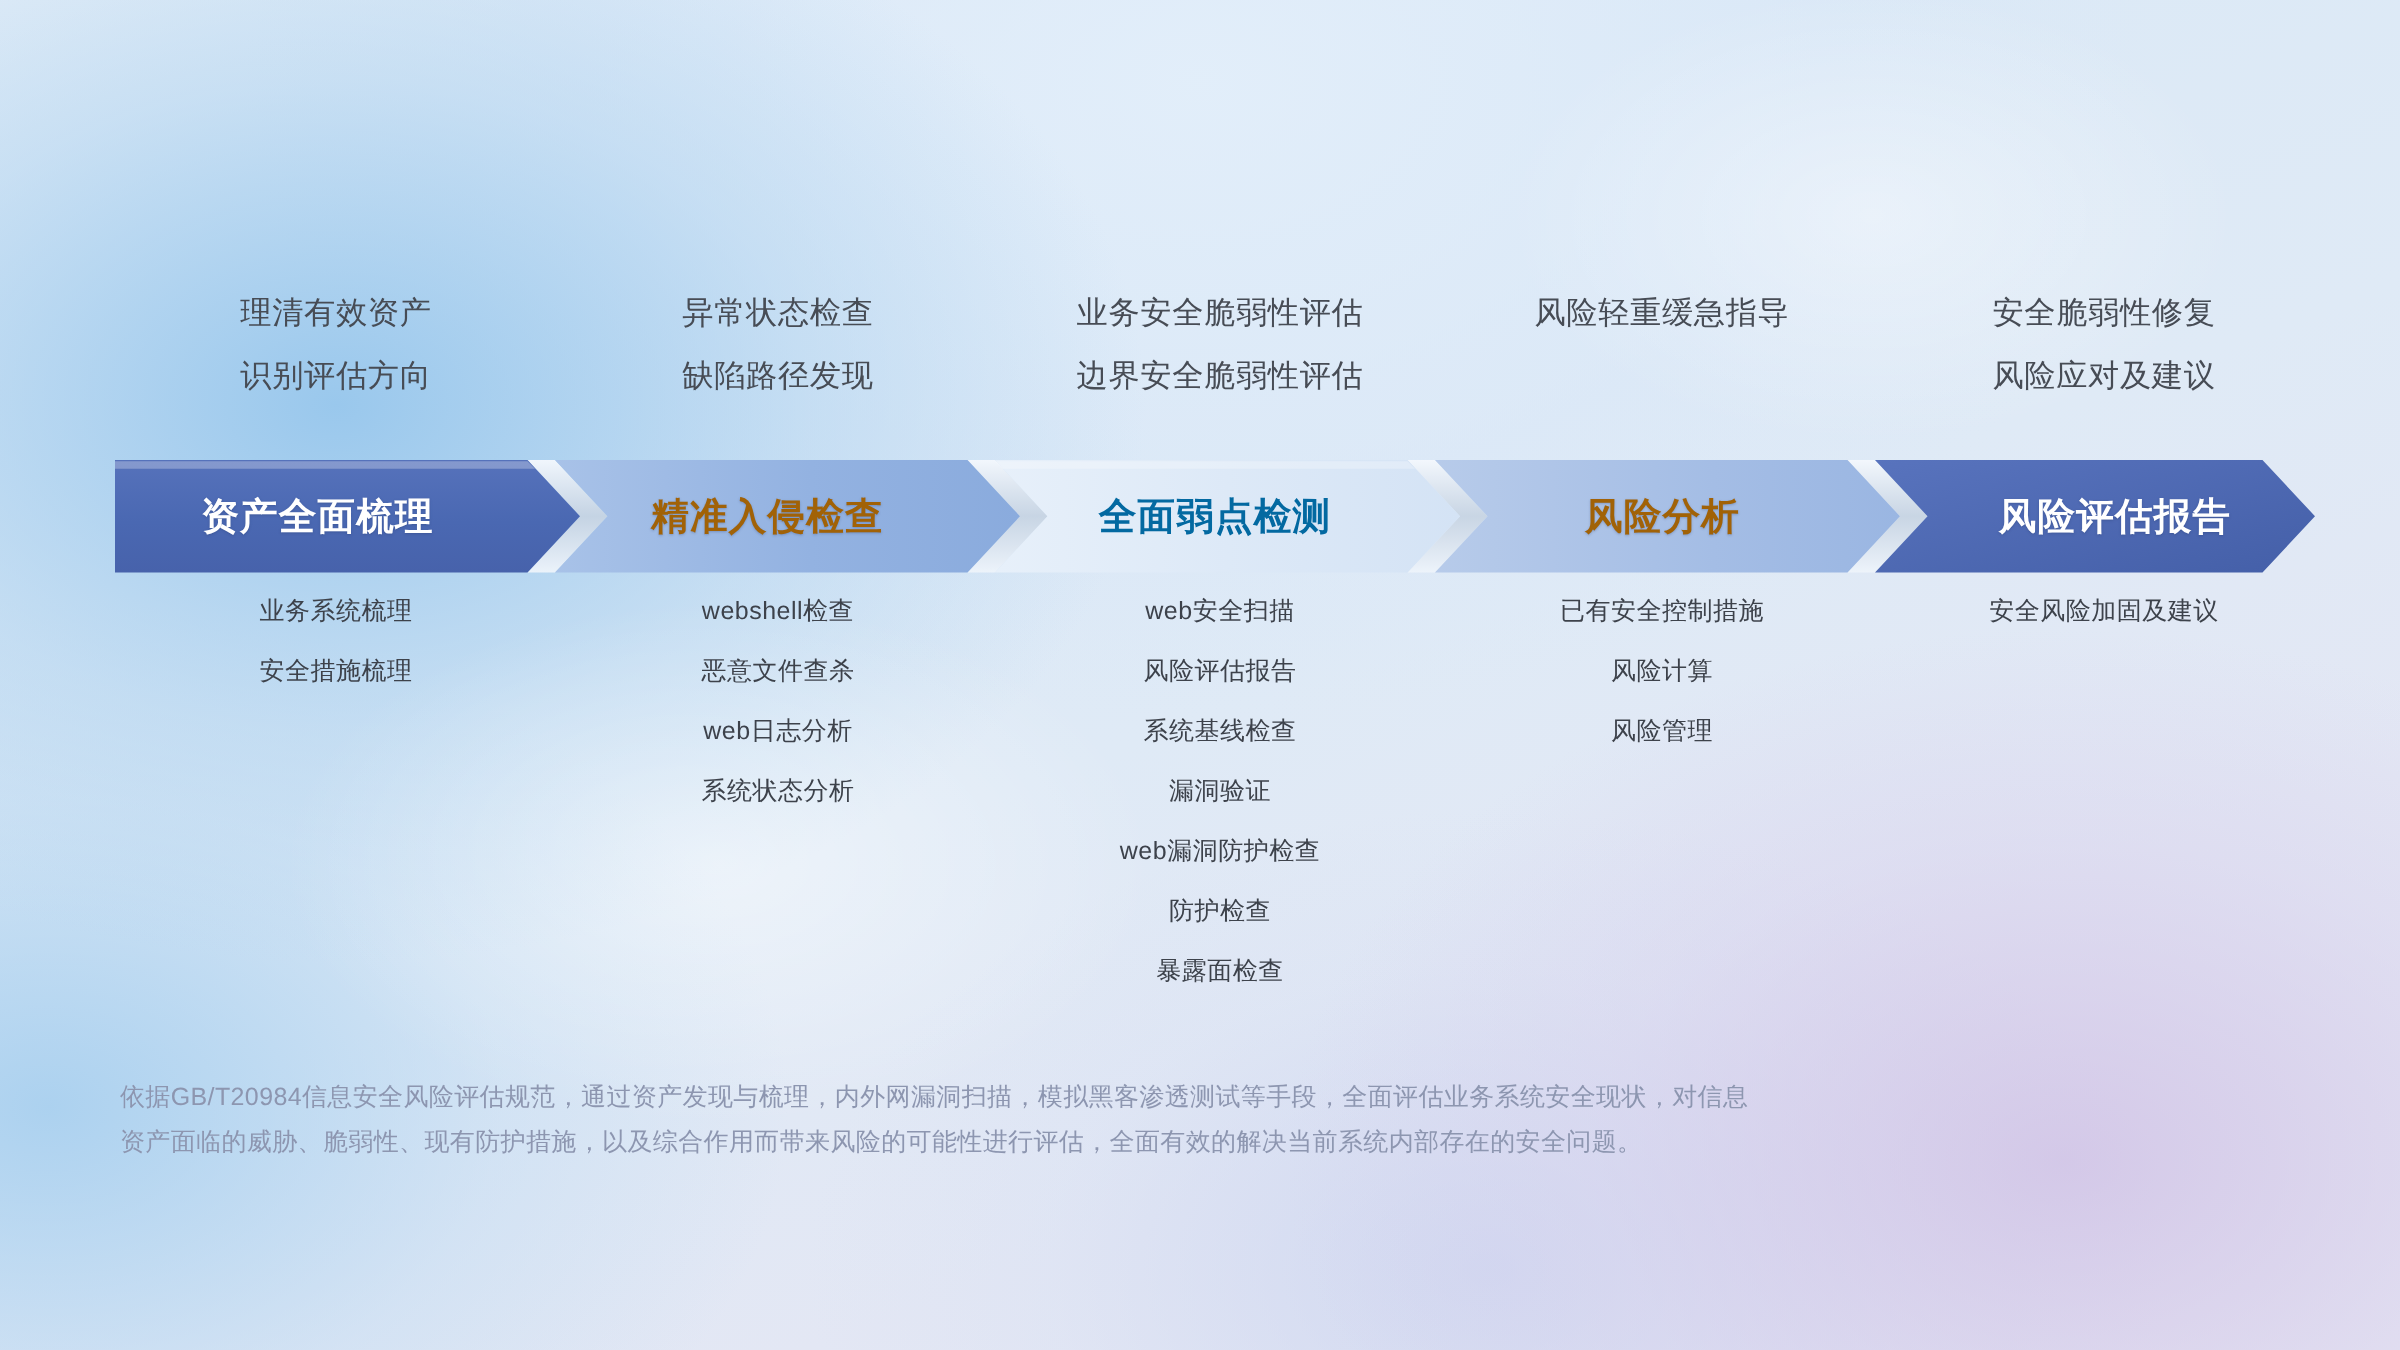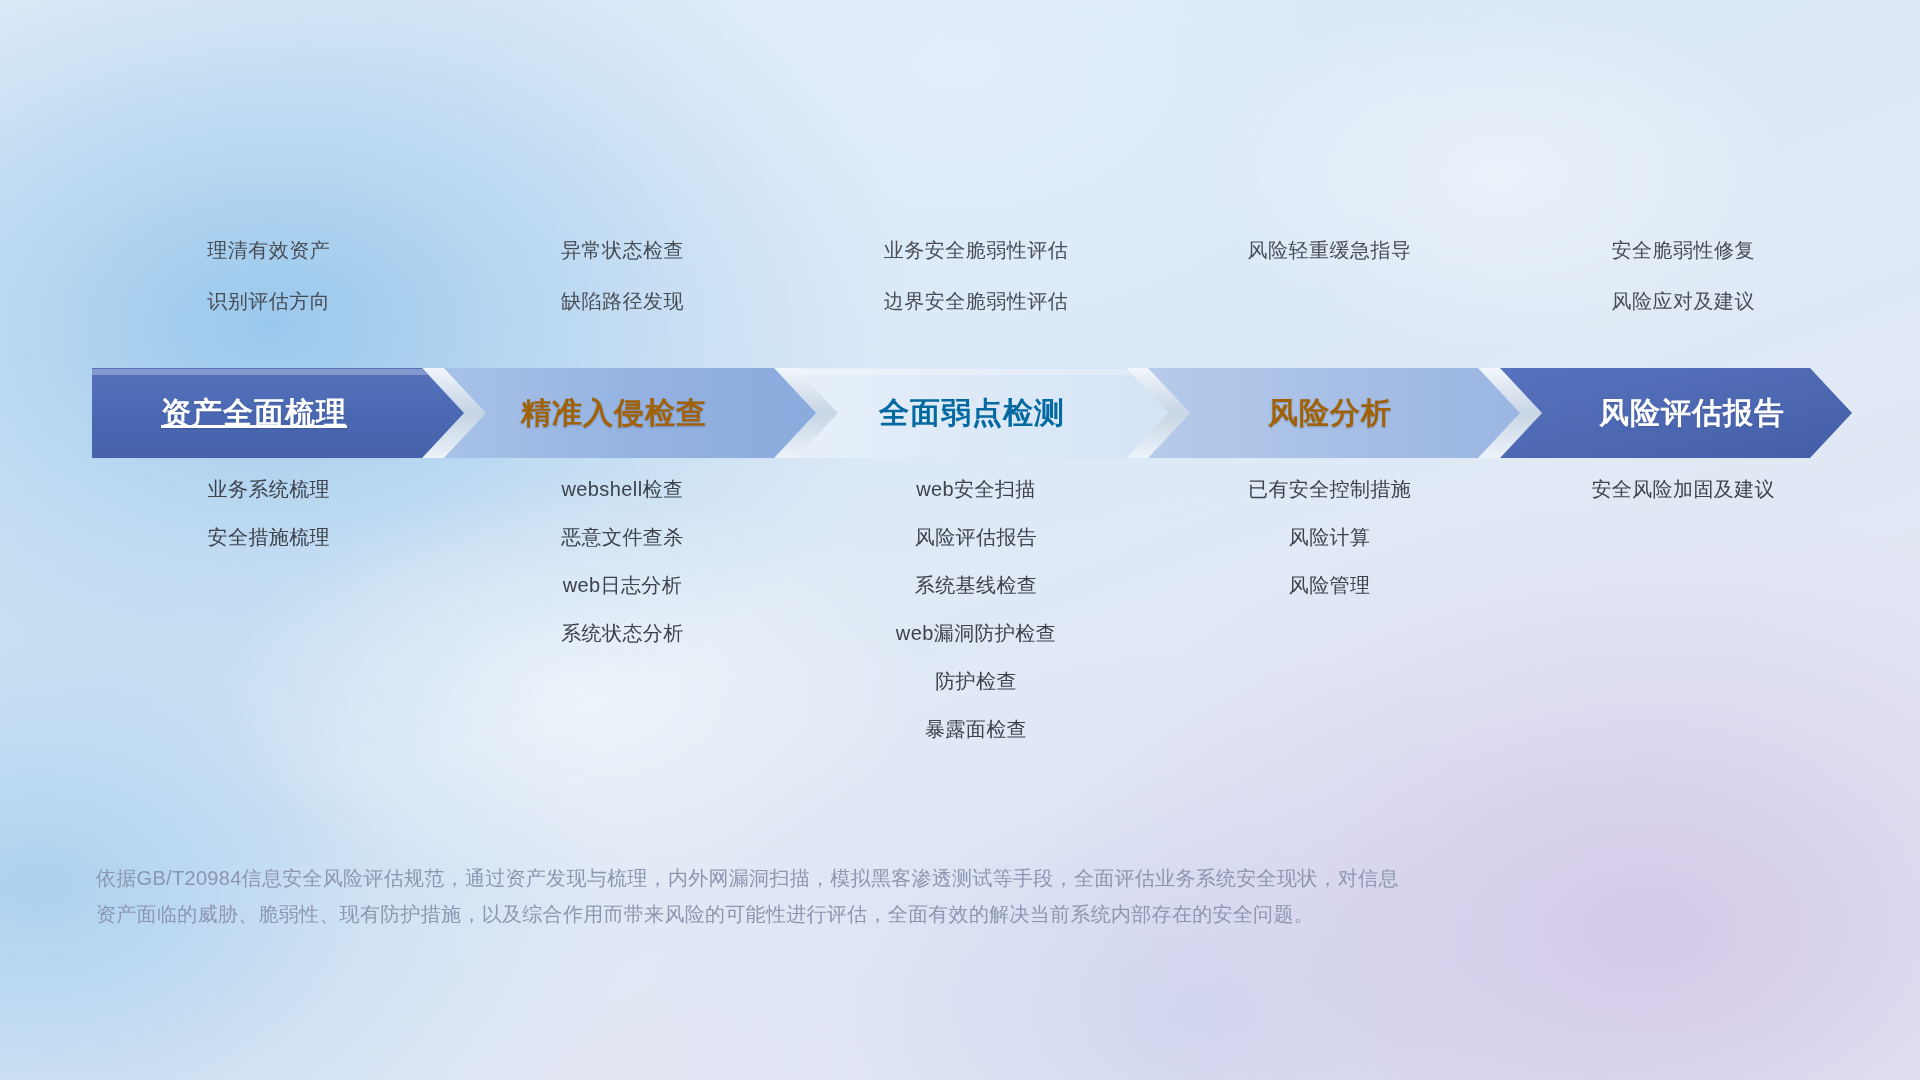--- a/index.html
+++ b/index.html
@@ -34,21 +34,21 @@
   .grid5 {
     position:absolute; left:92px; right:60px;
     display:grid;
     grid-template-columns:repeat(5,1fr);
   }
 
   
   #top-lists { top:225px; }
   .top-col { text-align:center; }
   .top-line {
-    font-size:20px; color:#474c55; line-height:51px;
+    font-size:25px; color:#474c55; line-height:51px;
     letter-spacing:.5px; white-space:nowrap;
   }
 
   
   #band {
     position:absolute; left:92px; top:368px;
     width:1760px; height:90px;
   }
   #band svg { display:block; width:100%; height:100%; overflow:visible;}
 
@@ -57,21 +57,21 @@
     display:grid; grid-template-columns:repeat(5,1fr);
     align-items:center; pointer-events:none;
   }
   .seg-label {
     font-size:30px; font-weight:bold; text-align:center;
     letter-spacing:1px; white-space:nowrap;
   }
   .seg-label.on-dark { color:#ffffff; text-shadow:0 1px 2px rgba(40,60,110,.35); }
   .seg-label.on-mid  { color:#a16207; text-shadow:0 1px 2px rgba(40,60,110,.30); }
   .seg-label.on-light{ color:#0369a1; }
-  .seg-label.s1 { transform:translateX(-14px);text-decoration:underline; }
+  .seg-label.s1 { transform:translateX(-14px); }
   .seg-label.s2 { transform:translateX(-6px); }
   .seg-label.s3 { transform:translateX(0px); }
   .seg-label.s4 { transform:translateX(6px); }
   .seg-label.s5 { transform:translateX(16px); }
 
   
   #bottom-lists { top:465px; align-items:start; }
   .bot-col { text-align:center; }
   .bot-line {
     font-size:20px; color:#3d424b; line-height:48px;
@@ -189,20 +189,21 @@
     <div class="bot-col">
       <div class="bot-line">webshell检查</div>
       <div class="bot-line">恶意文件查杀</div>
       <div class="bot-line">web日志分析</div>
       <div class="bot-line">系统状态分析</div>
     </div>
     <div class="bot-col">
       <div class="bot-line">web安全扫描</div>
       <div class="bot-line">风险评估报告</div>
       <div class="bot-line">系统基线检查</div>
+      <div class="bot-line">漏洞验证</div>
       <div class="bot-line">web漏洞防护检查</div>
       <div class="bot-line">防护检查</div>
       <div class="bot-line">暴露面检查</div>
     </div>
     <div class="bot-col">
       <div class="bot-line">已有安全控制措施</div>
       <div class="bot-line">风险计算</div>
       <div class="bot-line">风险管理</div>
     </div>
     <div class="bot-col">

